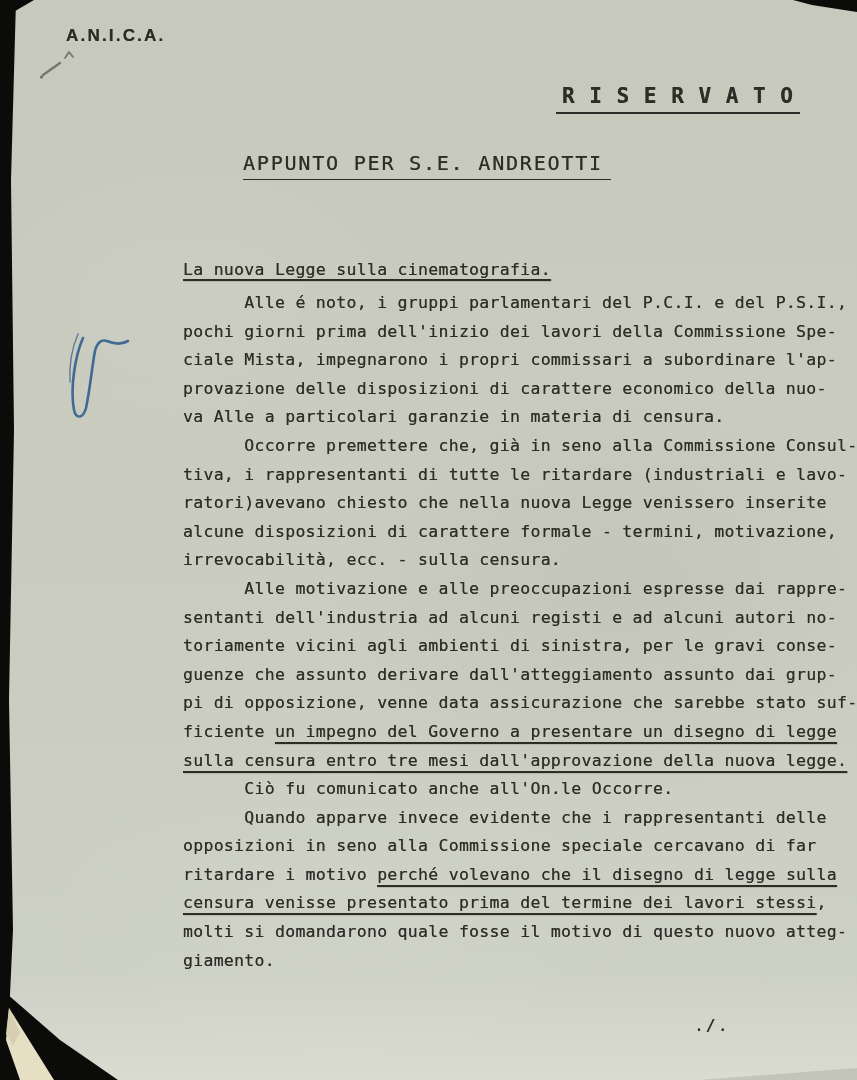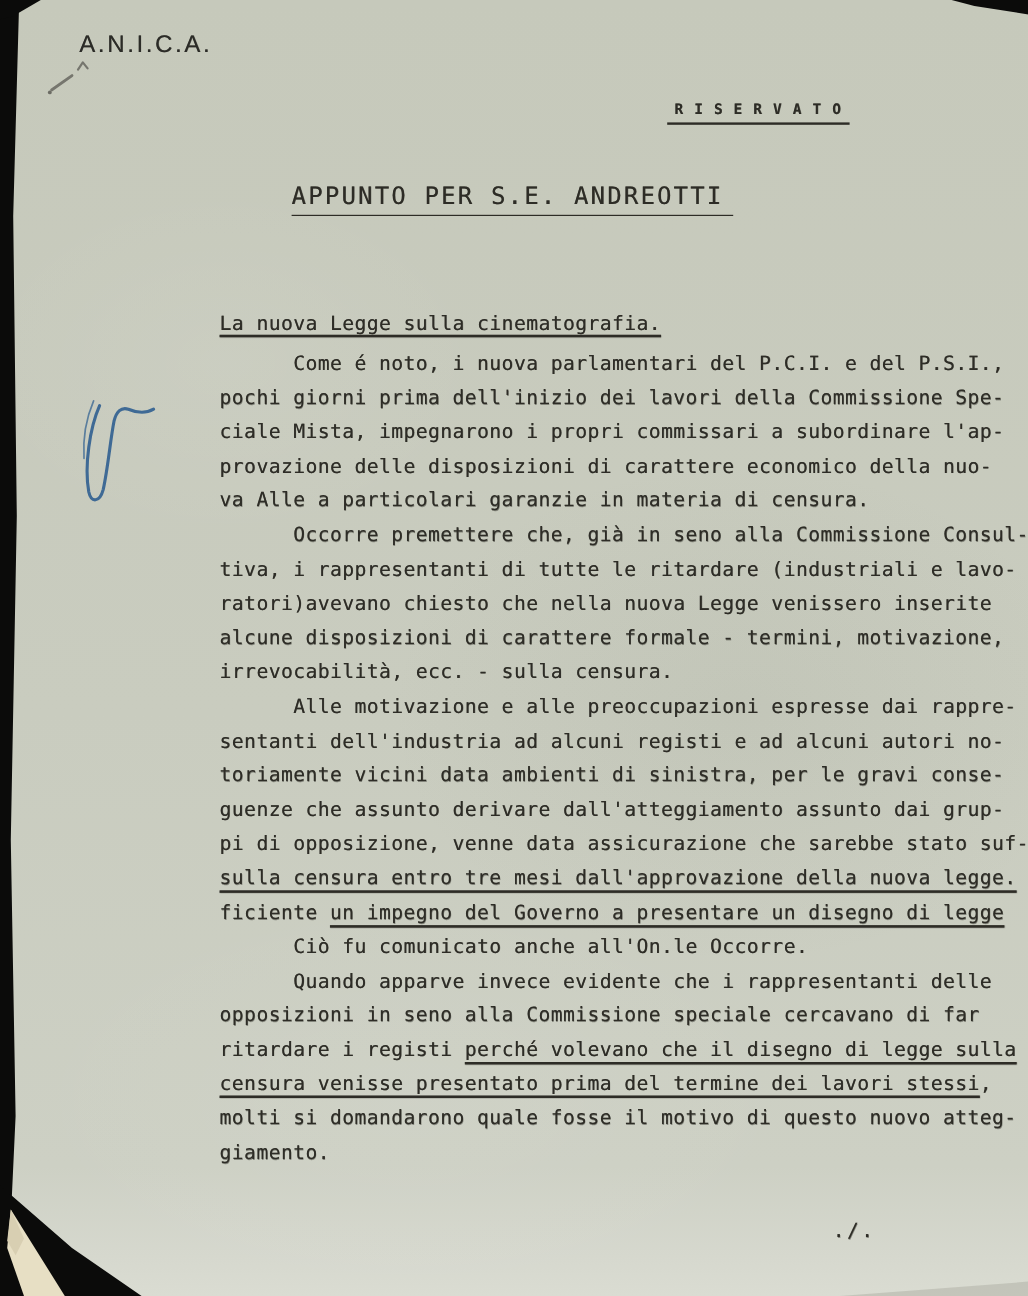--- a/index.html
+++ b/index.html
@@ -16,25 +16,25 @@
   }
   svg.edge-svg{position:absolute;left:0;top:0;width:857px;height:1080px;pointer-events:none;}
   
   .type{
     color:#2d2c26;
     text-shadow:0.3px 0.3px 0 rgba(45,44,38,0.45), 0 0 0.5px rgba(45,44,38,0.35);
   }
   #org-header{
     position:absolute;left:66px;top:26px;
     font-family:"Liberation Sans", sans-serif;
-    font-weight:normal;font-size:20px;letter-spacing:2.2px;color:#2b2b27;
+    font-weight:bold;font-size:17px;letter-spacing:2.2px;color:#2b2b27;
   }
   #classification{
     position:absolute;left:556px;top:84px;
-    font-size:12px;font-weight:bold;letter-spacing:1px;
+    font-size:21px;font-weight:bold;letter-spacing:1px;
     padding:0 6px 4px 6px;
     border-bottom:2px solid #2d2c26;
     white-space:pre;
   }
   #subject-line{
     position:absolute;left:243px;top:151px;
     font-size:20px;letter-spacing:1.8px;
     padding:0 8px 4px 0;
     border-bottom:1.8px solid #2d2c26;
     white-space:pre;
@@ -103,41 +103,41 @@
   <div id="subject-line" class="type">APPUNTO PER S.E. ANDREOTTI</div>
 
   <svg style="position:absolute;left:58px;top:324px;" width="78" height="112">
     <path d="M 25,14 C 17,32 12,64 16,86 C 18,95 25,95 28,84 C 32,66 34,42 37,27 C 39,19 43,15 49,17 C 56,20 63,21 70,17" stroke="#3f6a95" stroke-width="2.6" fill="none" stroke-linecap="round"></path>
     <path d="M 20,10 C 14,24 11,42 12,58" stroke="#3f6a95" stroke-width="1.4" fill="none" stroke-linecap="round" opacity="0.8"></path>
   </svg>
 
   <div id="doc-title" class="type"><span>La nuova Legge sulla cinematografia.</span></div>
 
   <div id="doc-body">
-      <div class="doc-line"><span>      Come é noto, i nuova parlamentari del P.C.I. e del P.S.I.,</span></div>
+      <div class="doc-line"><span>      Alle é noto, i gruppi parlamentari del P.C.I. e del P.S.I.,</span></div>
       <div class="doc-line"><span>pochi giorni prima dell'inizio dei lavori della Commissione Spe-</span></div>
       <div class="doc-line"><span>ciale Mista, impegnarono i propri commissari a subordinare l'ap-</span></div>
       <div class="doc-line"><span>provazione delle disposizioni di carattere economico della nuo-</span></div>
       <div class="doc-line"><span>va Alle a particolari garanzie in materia di censura.</span></div>
       <div class="doc-line"><span>      Occorre premettere che, già in seno alla Commissione Consul-</span></div>
       <div class="doc-line"><span>tiva, i rappresentanti di tutte le ritardare (industriali e lavo-</span></div>
       <div class="doc-line"><span>ratori)avevano chiesto che nella nuova Legge venissero inserite</span></div>
       <div class="doc-line"><span>alcune disposizioni di carattere formale - termini, motivazione,</span></div>
       <div class="doc-line"><span>irrevocabilità, ecc. - sulla censura.</span></div>
       <div class="doc-line"><span>      Alle motivazione e alle preoccupazioni espresse dai rappre-</span></div>
       <div class="doc-line"><span>sentanti dell'industria ad alcuni registi e ad alcuni autori no-</span></div>
-      <div class="doc-line"><span>toriamente vicini data ambienti di sinistra, per le gravi conse-</span></div>
+      <div class="doc-line"><span>toriamente vicini agli ambienti di sinistra, per le gravi conse-</span></div>
       <div class="doc-line"><span>guenze che assunto derivare dall'atteggiamento assunto dai grup-</span></div>
       <div class="doc-line"><span>pi di opposizione, venne data assicurazione che sarebbe stato suf-</span></div>
+      <div class="doc-line"><span>ficiente </span><span class="u">un impegno del Governo a presentare un disegno di legge</span></div>
       <div class="doc-line"><span class="u">sulla censura entro tre mesi dall'approvazione della nuova legge.</span></div>
-      <div class="doc-line"><span>ficiente </span><span class="u">un impegno del Governo a presentare un disegno di legge</span></div>
       <div class="doc-line"><span>      Ciò fu comunicato anche all'On.le Occorre.</span></div>
       <div class="doc-line"><span>      Quando apparve invece evidente che i rappresentanti delle</span></div>
       <div class="doc-line"><span>opposizioni in seno alla Commissione speciale cercavano di far</span></div>
-      <div class="doc-line"><span>ritardare i registi </span><span class="u">perché volevano che il disegno di legge sulla</span></div>
+      <div class="doc-line"><span>ritardare i motivo </span><span class="u">perché volevano che il disegno di legge sulla</span></div>
       <div class="doc-line"><span class="u">censura venisse presentato prima del termine dei lavori stessi</span><span>,</span></div>
       <div class="doc-line"><span>molti si domandarono quale fosse il motivo di questo nuovo atteg-</span></div>
       <div class="doc-line"><span>giamento.</span></div>
     </div>
 
   <div id="footer-mark" class="type">./.</div>
 
 </div>
 
 </body></html>

